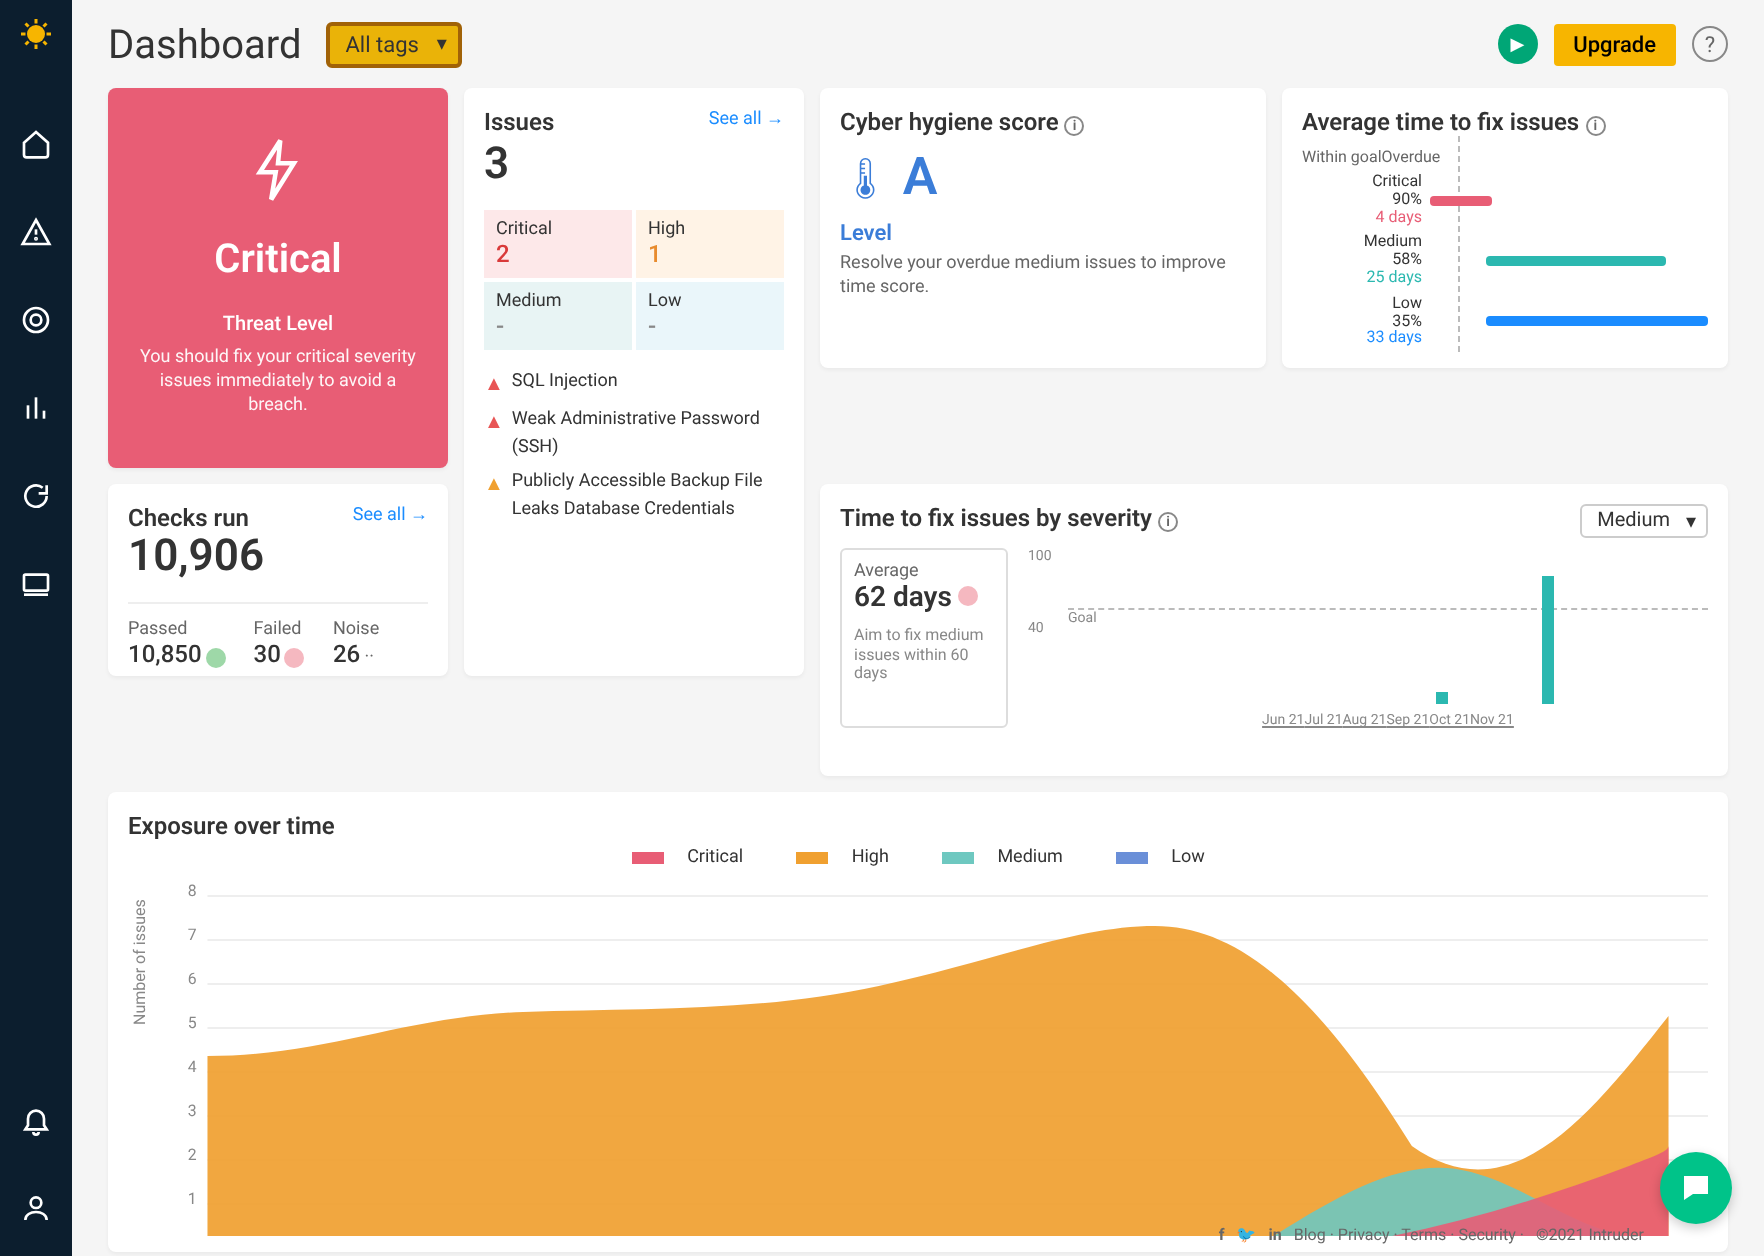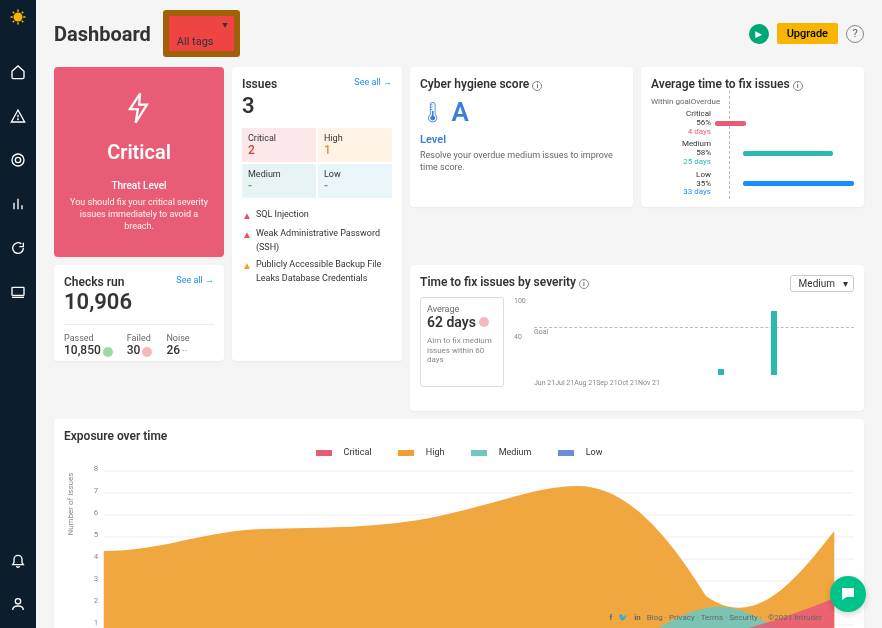--- a/index.html
+++ b/index.html
@@ -3,22 +3,22 @@
 <meta charset="utf-8">
 <style>
 * { box-sizing: border-box; margin: 0; padding: 0; }
 body { font-family: -apple-system, BlinkMacSystemFont, "Segoe UI", Roboto, Arial, sans-serif; background: #f5f5f5; color: #333; font-size: 12px; width: 882px; height: 628px; overflow: hidden; position: relative; }
 .sidebar { position: absolute; left: 0; top: 0; width: 36px; height: 628px; background: #0c1e2e; display: flex; flex-direction: column; align-items: center; padding-top: 8px; }
 .sidebar .logo { color: #f7b500; font-size: 16px; margin-bottom: 20px; }
 .sidebar .nav-icon { color: #fff; font-size: 15px; margin: 12px 0; cursor: pointer; display:flex; align-items:center; justify-content:center; width:20px; height:20px;}
 .sidebar .spacer { flex: 1; }
 .main { position: absolute; left: 36px; top: 0; right: 0; bottom: 0; padding: 10px 18px 0 18px; overflow: hidden; }
 .header { display: flex; align-items: center; gap: 12px; margin-bottom: 10px; }
-.header h1 { font-size: 20px; font-weight: 700; }
-.tag-select { border: 6px solid #a16207; border-radius: 3px; padding: 19px 20px 3px 8px; font-size: 11px; background: #ef4444; cursor:pointer; position:relative;}
+.header h1 { font-size: 20px; font-weight: 400; }
+.tag-select { border: 2px solid #a16207; border-radius: 3px; padding: 3px 20px 3px 8px; font-size: 11px; background: #eab308; cursor:pointer; position:relative;}
 .tag-select::after { content:"▾"; position:absolute; right:6px; top:3px; font-size:10px;}
 .header .right { margin-left: auto; display: flex; align-items: center; gap: 8px; }
 .play-btn { width: 20px; height: 20px; border-radius: 50%; background: #00a676; color: #fff; display: flex; align-items: center; justify-content: center; font-size: 9px; cursor:pointer;}
 .upgrade-btn { background: #f7b500; color: #000; padding: 4px 10px; font-size: 11px; border-radius: 2px; cursor:pointer; font-weight:500;}
 .help-icon { width: 18px; height: 18px; border: 1.5px solid #888; border-radius: 50%; display: flex; align-items: center; justify-content: center; font-size: 11px; color: #666; cursor:pointer;}
 
 .grid { display: grid; grid-template-columns: 170px 170px 1fr 1fr; gap: 8px; }
 .card { background: #fff; border-radius: 4px; padding: 10px; box-shadow: 0 1px 2px rgba(0,0,0,0.05); position:relative;}
 .card-title { font-size: 12px; font-weight: 600; }
 .see-all { position:absolute; top:10px; right:10px; font-size: 9px; color: #1a8cff; cursor:pointer;}
@@ -79,21 +79,21 @@
 .ttf-left{border:1px solid #ddd; border-radius:3px; padding:6px; width:84px;}
 .ttf-left .lbl{font-size:9px; color:#666;}
 .ttf-left .v{font-size:14px; font-weight:600;}
 .ttf-left .dot{display:inline-block; width:10px; height:10px; border-radius:50%; background:#f5b8c0; margin-left:3px;}
 .ttf-left .hint{font-size:8px; color:#888; margin-top:6px; line-height:1.2;}
 .ttf-chart{flex:1; position:relative; height:90px;}
 .ttf-axis{position:absolute; left:0; font-size:7px; color:#888;}
 .ttf-goal{position:absolute; left:20px; right:0; top:30px; border-top:1px dashed #bbb; font-size:7px; color:#888;}
 .ttf-bars{position:absolute; left:20px; right:0; bottom:12px; top:0; display:flex; align-items:flex-end; justify-content:space-around;}
 .ttf-bar{width:6px; background:#2bb8b0;}
-.ttf-xl{position:absolute; left:20px; right:0; bottom:0; display:flex; justify-content:flex-start; font-size:7px; color:#888;}
+.ttf-xl{position:absolute; left:20px; right:0; bottom:0; display:flex; justify-content:center; font-size:7px; color:#888;text-decoration:underline;}
 
 
 .exposure-card{grid-column:span 4; height:230px; margin-top:0;}
 .legend{text-align:center; font-size:9px; margin-top:4px;}
 .legend span{margin:0 6px;}
 .lg-sw{display:inline-block; width:16px; height:6px; margin-right:3px; vertical-align:middle;}
 .exp-chart{position:relative; height:180px; margin-top:4px; margin-left:20px;}
 
 .info-i{display:inline-block; width:10px; height:10px; border:1px solid #888; border-radius:50%; font-size:7px; text-align:center; line-height:9px; color:#666; margin-left:3px;}
 
@@ -226,21 +226,21 @@
       <div class="card-title"><span>Average time to fix issues</span><span class="info-i">i</span></div>
       <div class="avg-head">
           <span>Within goal</span>
           <span>Overdue</span>
         </div>
       <div class="goal-line"></div>
       <div id="avg-rows">
           <div class="avg-row">
             <div class="lbls">
               <div>Critical</div>
-              <div>56%</div>
+              <div>90%</div>
               <div style="color:#e85d75">4 days</div>
             </div>
             <div class="bar-c">
               <div class="bar" style="width:22%;background:#e85d75;"></div>
             </div>
           </div>
           <div class="avg-row">
             <div class="lbls">
               <div>Medium</div>
               <div>58%</div>

